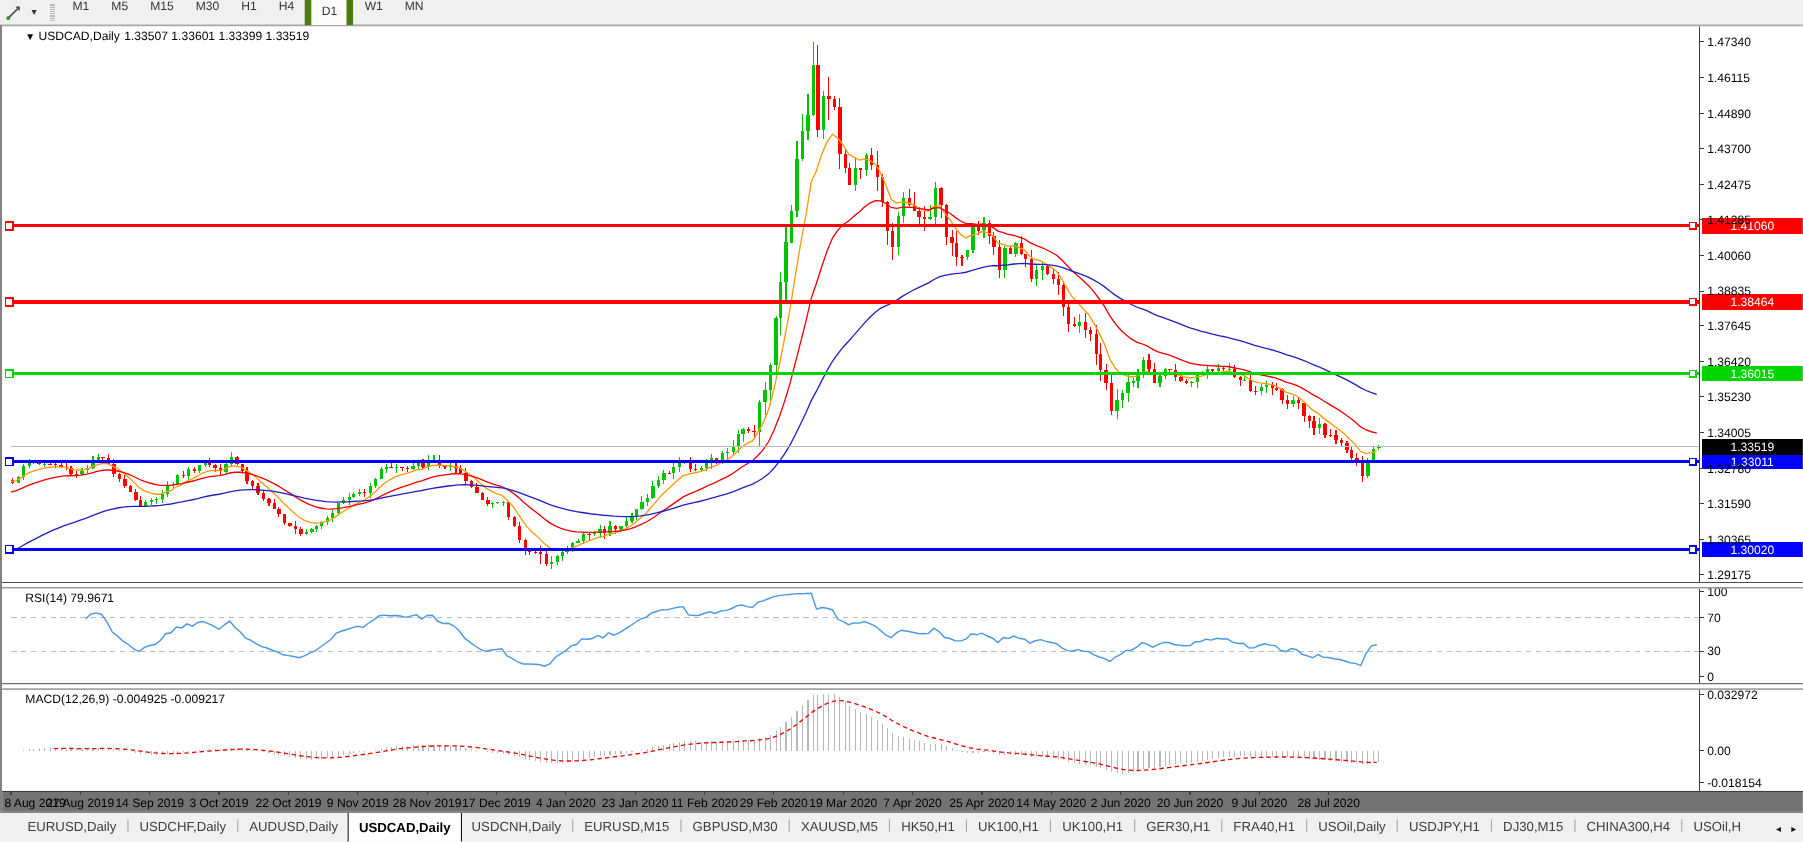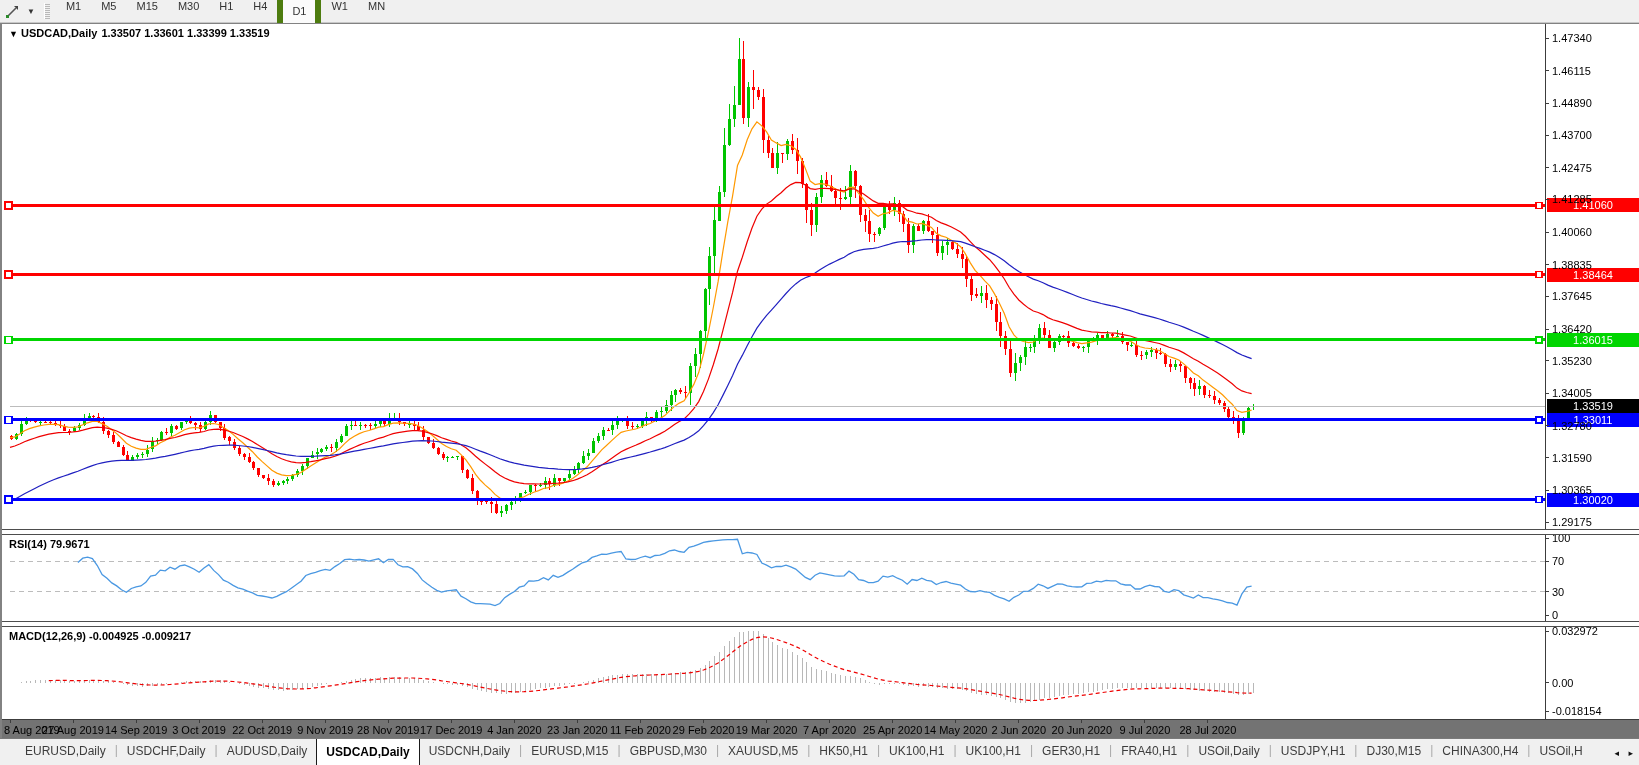--- a/index.html
+++ b/index.html
@@ -16,21 +16,21 @@
         background:repeating-linear-gradient(#f0f0f0 0 1px,#b8b8b8 1px 2px);
         border-left:1px solid #fff;cursor:move;}
   .tfbtn{font-size:11px;color:#333;padding:20px 9px;border:1px solid transparent;cursor:pointer;}
   .tfbtn.active{background:#fbfbfb;border:6px solid #4d7c0f;}
 
   
   .chart-window{position:relative;width:1637px;height:714px;background:#fff;
                 border-left:2px solid #828282;border-top:1px solid #828282;}
   .pane{position:relative;background:#fff;}
   .pane svg{display:block;}
-  .overlay-label{position:absolute;top:3px;left:7px;font-size:11px;color:#000;white-space:pre;font-weight:bold;}
+  .overlay-label{position:absolute;top:3px;left:21px;font-size:11px;color:#000;white-space:pre;}
   .splitter{height:4px;background:#fff;border-top:1px solid #4d4d4d;border-bottom:1px solid #4d4d4d;cursor:ns-resize;}
   .date-axis{height:21px;background:#737373;position:relative;}
 
   
   .tabbar{height:28px;background:#f0f0f0;border-top:1px solid #7a7a7a;
           display:flex;align-items:stretch;padding-left:16px;position:relative;overflow:hidden;}
   .tab{font-size:12px;color:#3d3d3d;padding:5px 9px 0 9px;white-space:nowrap;cursor:pointer;}
   .tab.active{background:#fff;border:1px solid #1a1a1a;border-bottom:none;margin-top:-1px;
               padding-top:6px;font-weight:bold;color:#000;}
   .tabsep{color:#a8a8a8;padding-top:4px;font-size:12px;}

